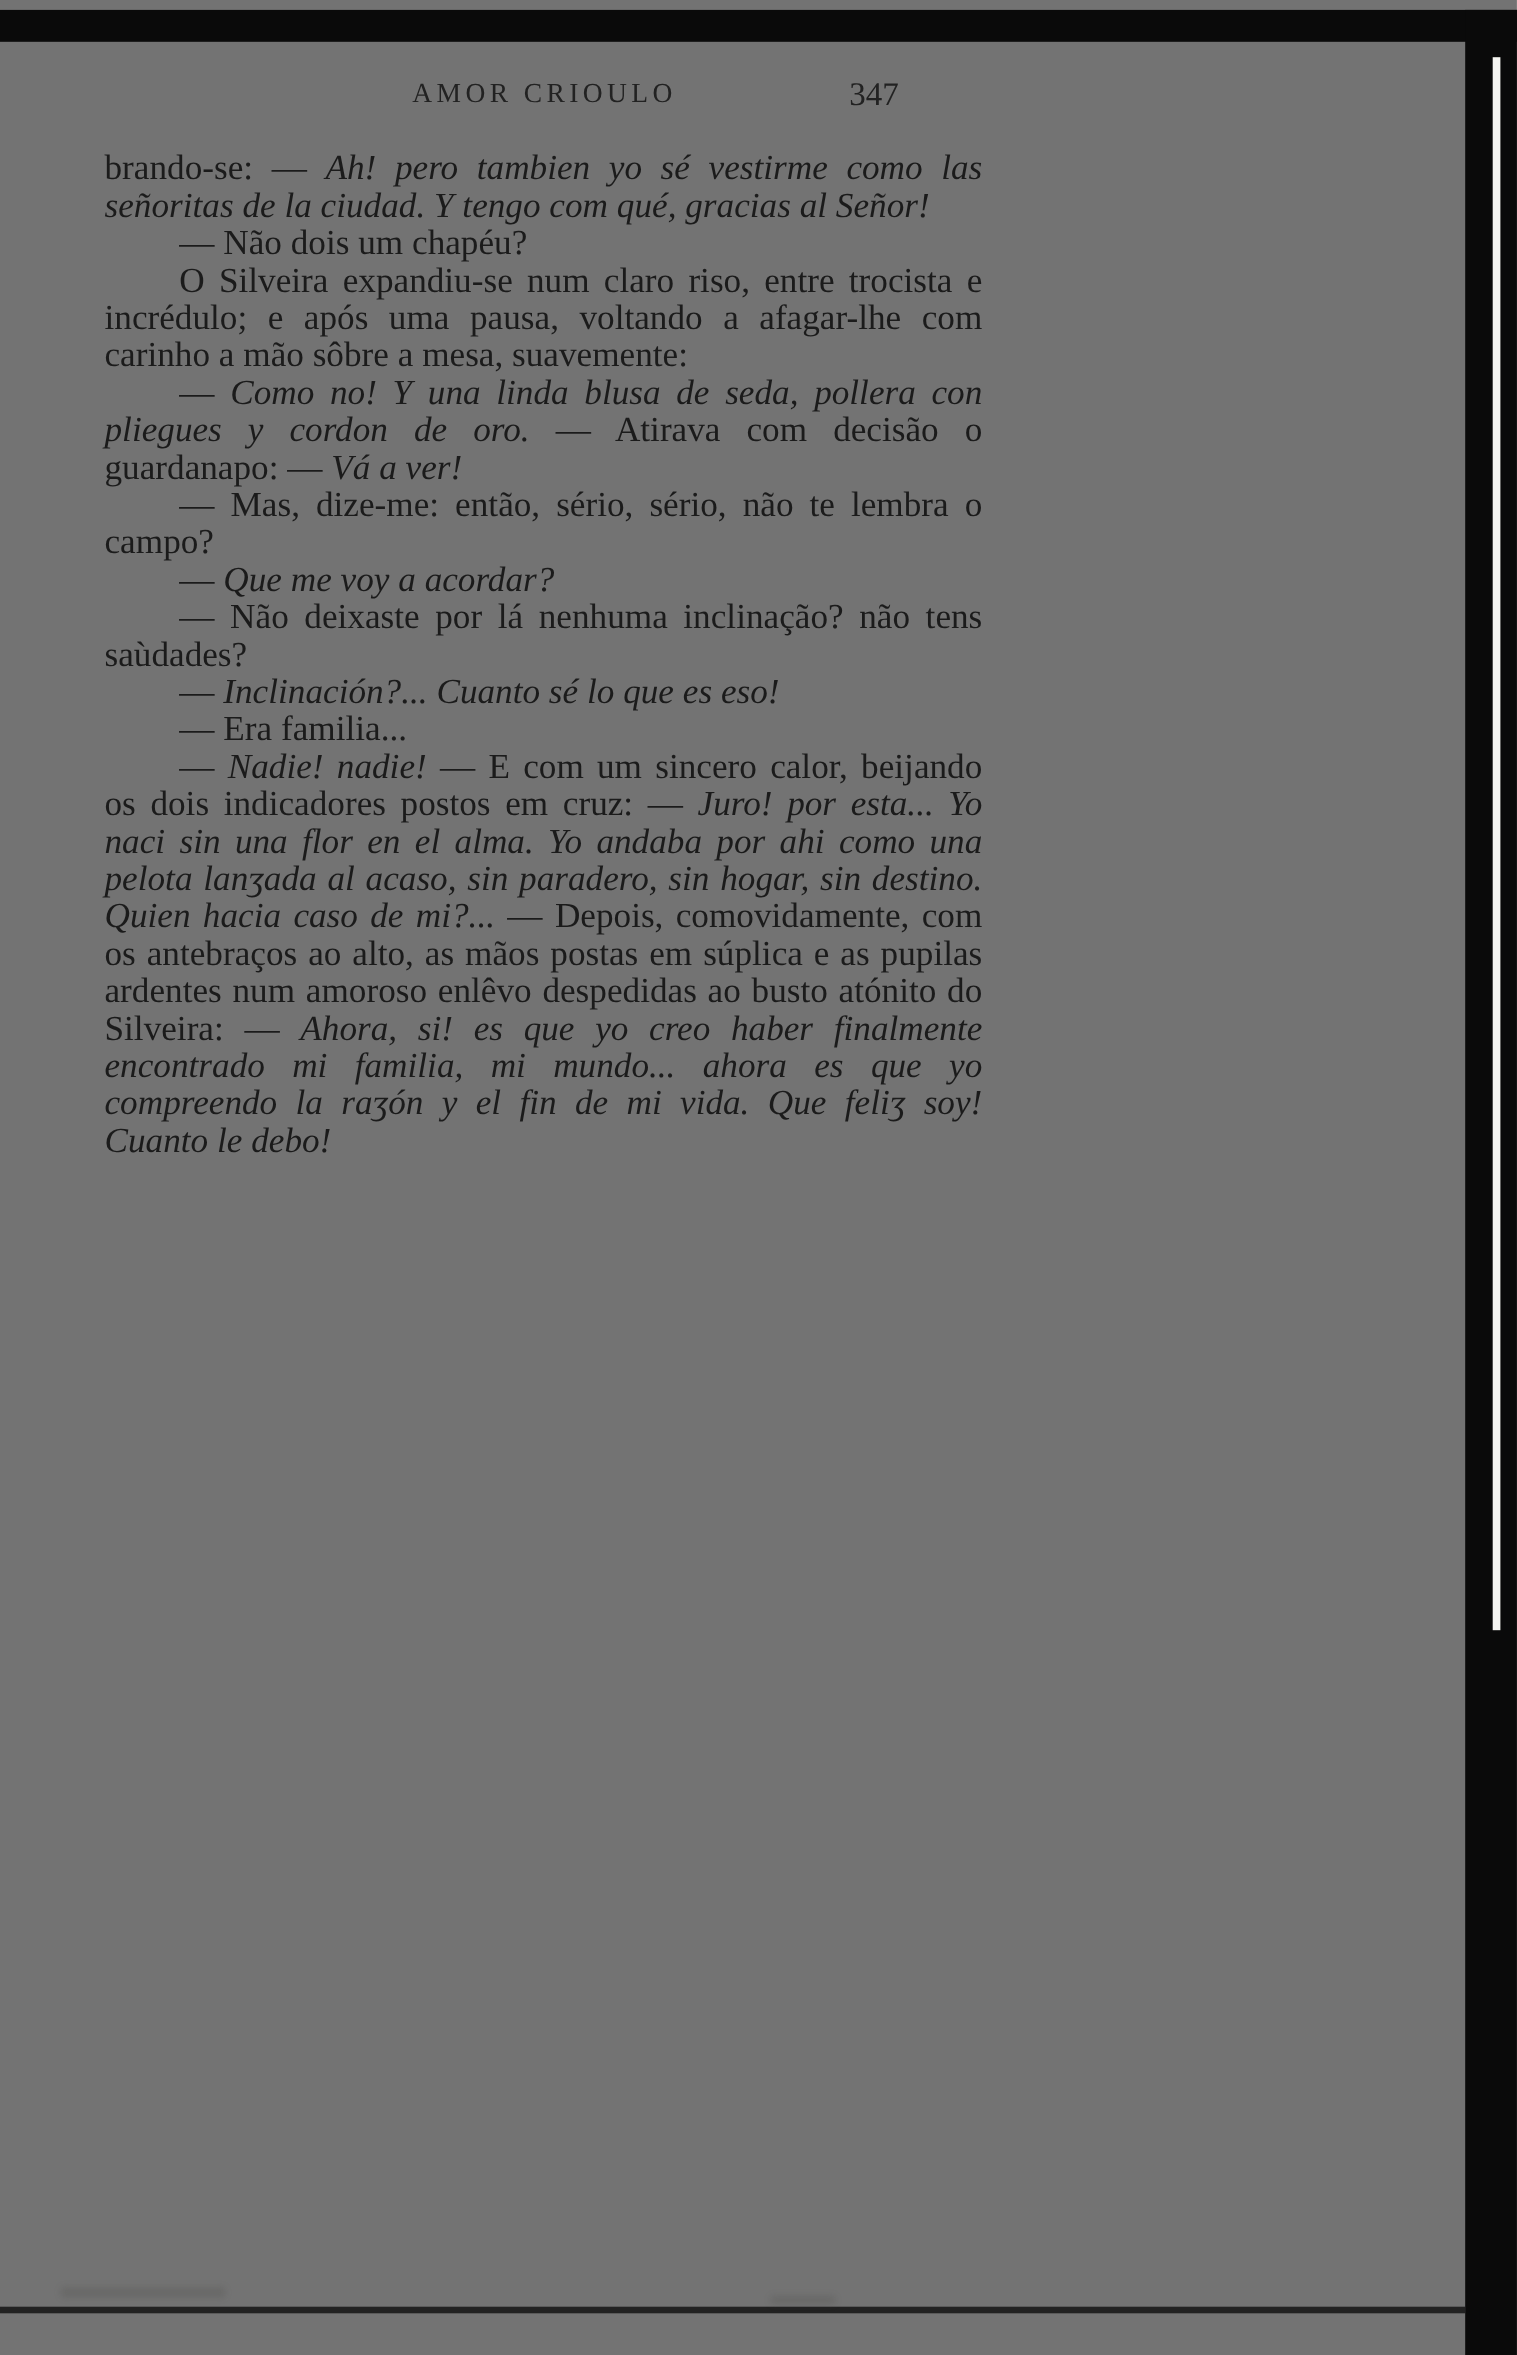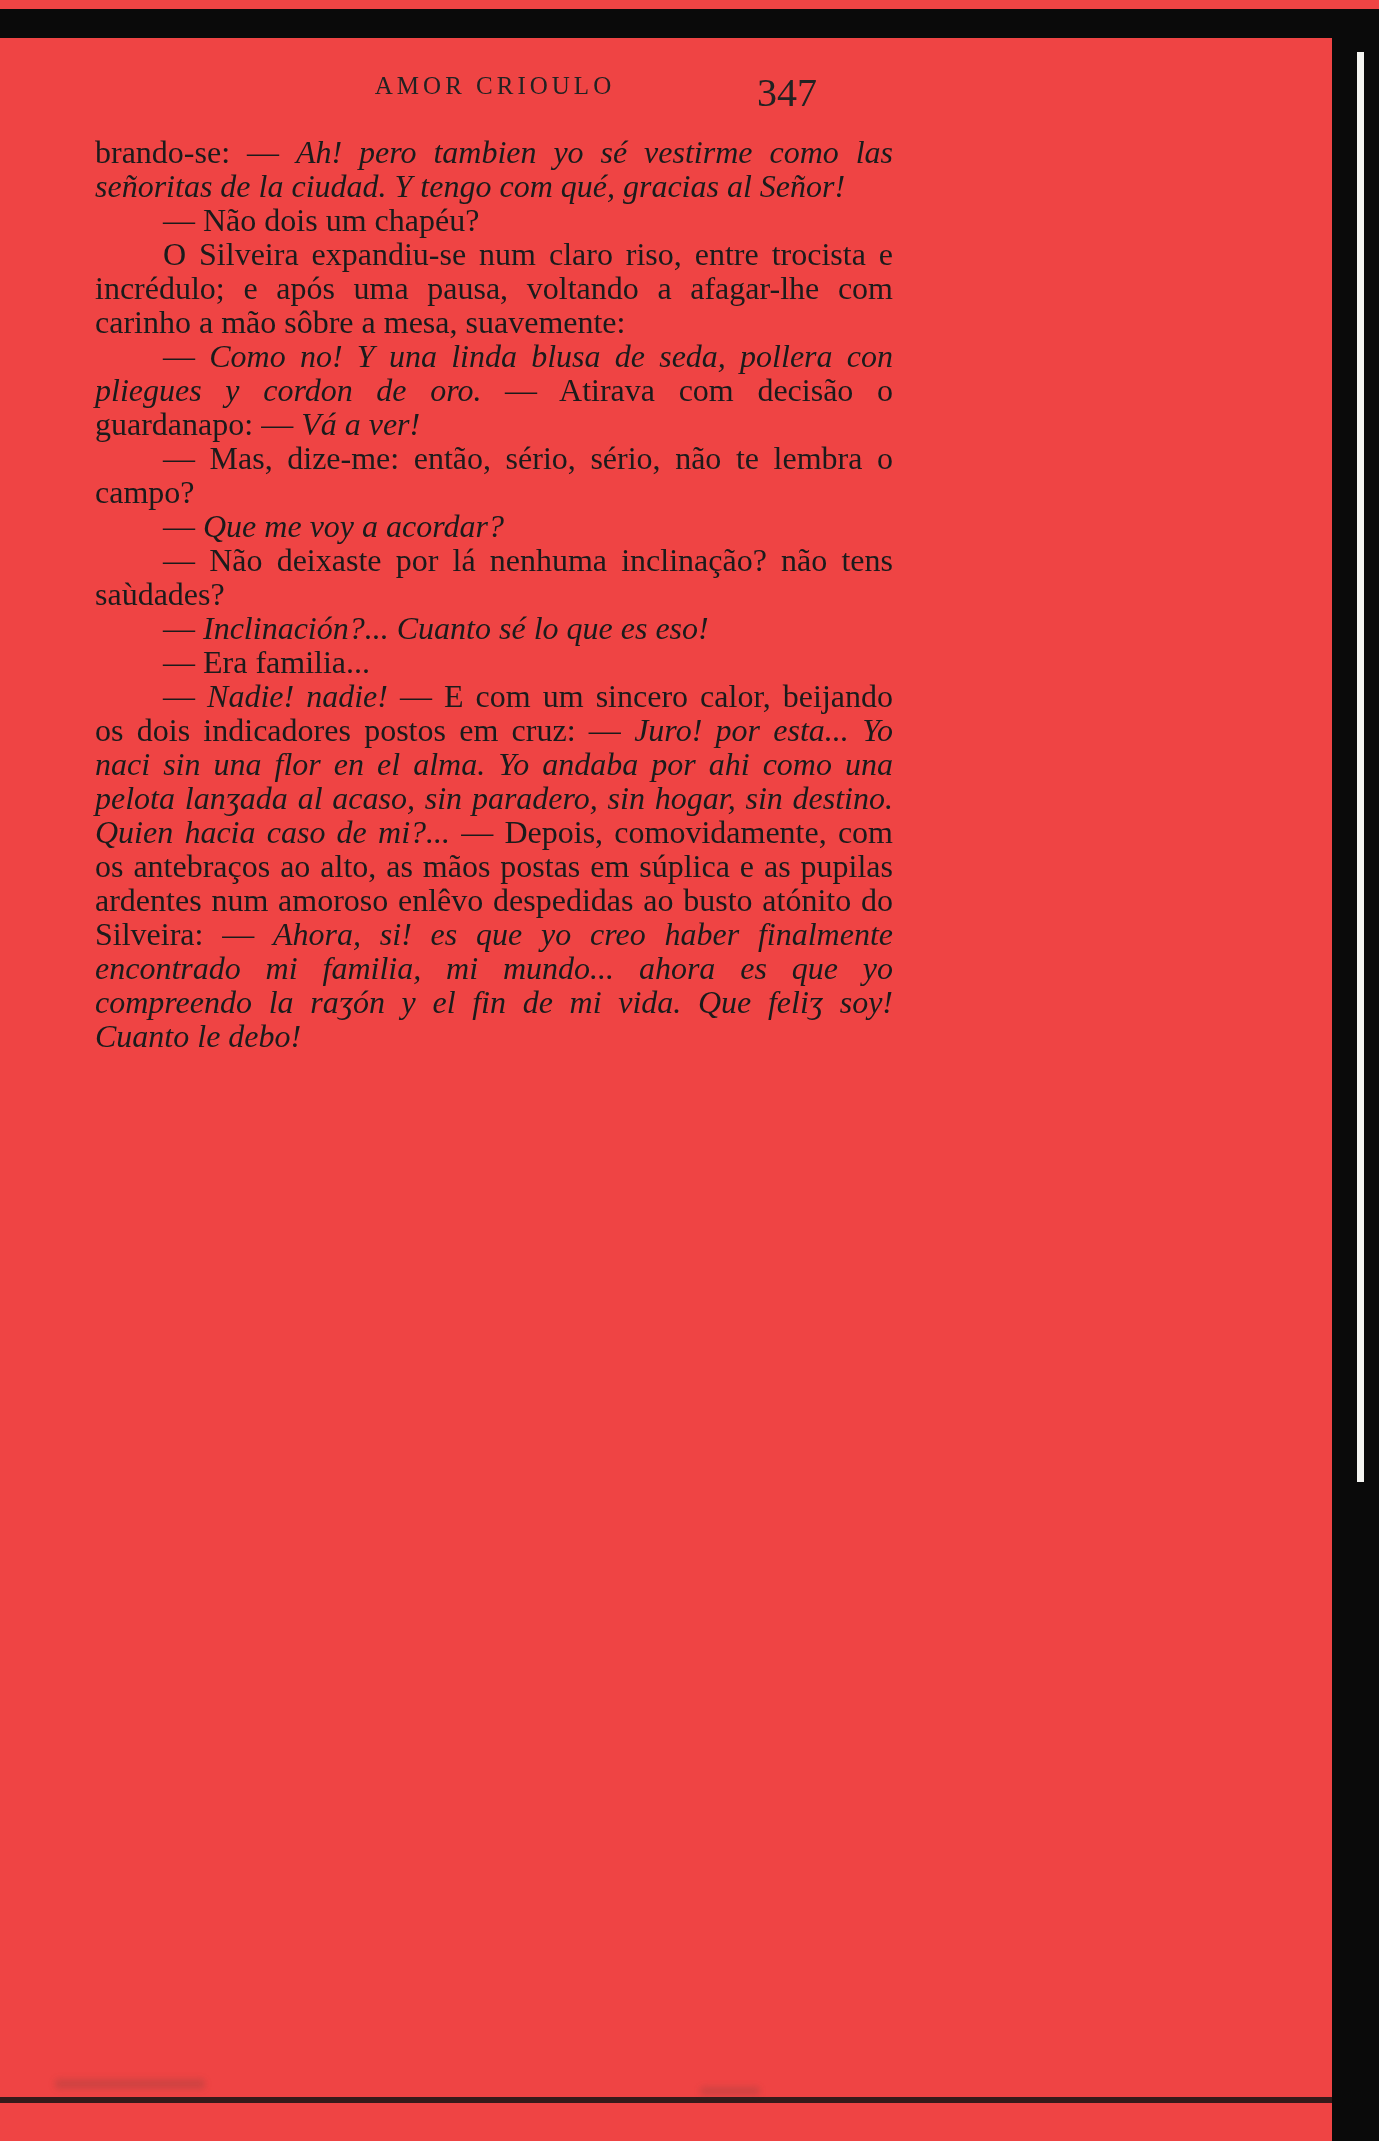--- a/index.html
+++ b/index.html
@@ -1,20 +1,20 @@
 <!DOCTYPE html>
 <html><head>
 <meta charset="utf-8">
 <style>
   html, body { margin: 0; padding: 0; background: #e8e8e4; }
   .scan {
     position: relative;
     width: 1379px;
     height: 2141px;
-    background: #ef4444;
+    background: #737373;
     overflow: hidden;
     font-family: "Liberation Serif", "DejaVu Serif", serif;
     color: #1b1b1b;
   }
   
   .top-border {
     position: absolute;
     left: 0; top: 9px;
     width: 100%; height: 29px;
     background: #0a0a0a;
@@ -57,21 +57,21 @@
     position: absolute;
     left: 0; right: 0;
     text-align: center;
     font-size: 25px;
     letter-spacing: 4px;
     color: #222;
   }
   .page-number {
     position: absolute;
     right: 78px; top: -3px;
-    font-size: 40px;
+    font-size: 30px;
     color: #222;
   }
 
   
   .text-block {
     position: absolute;
     left: 95px; top: 135px;
     width: 798px;
     font-size: 32px;
     line-height: 34px;

